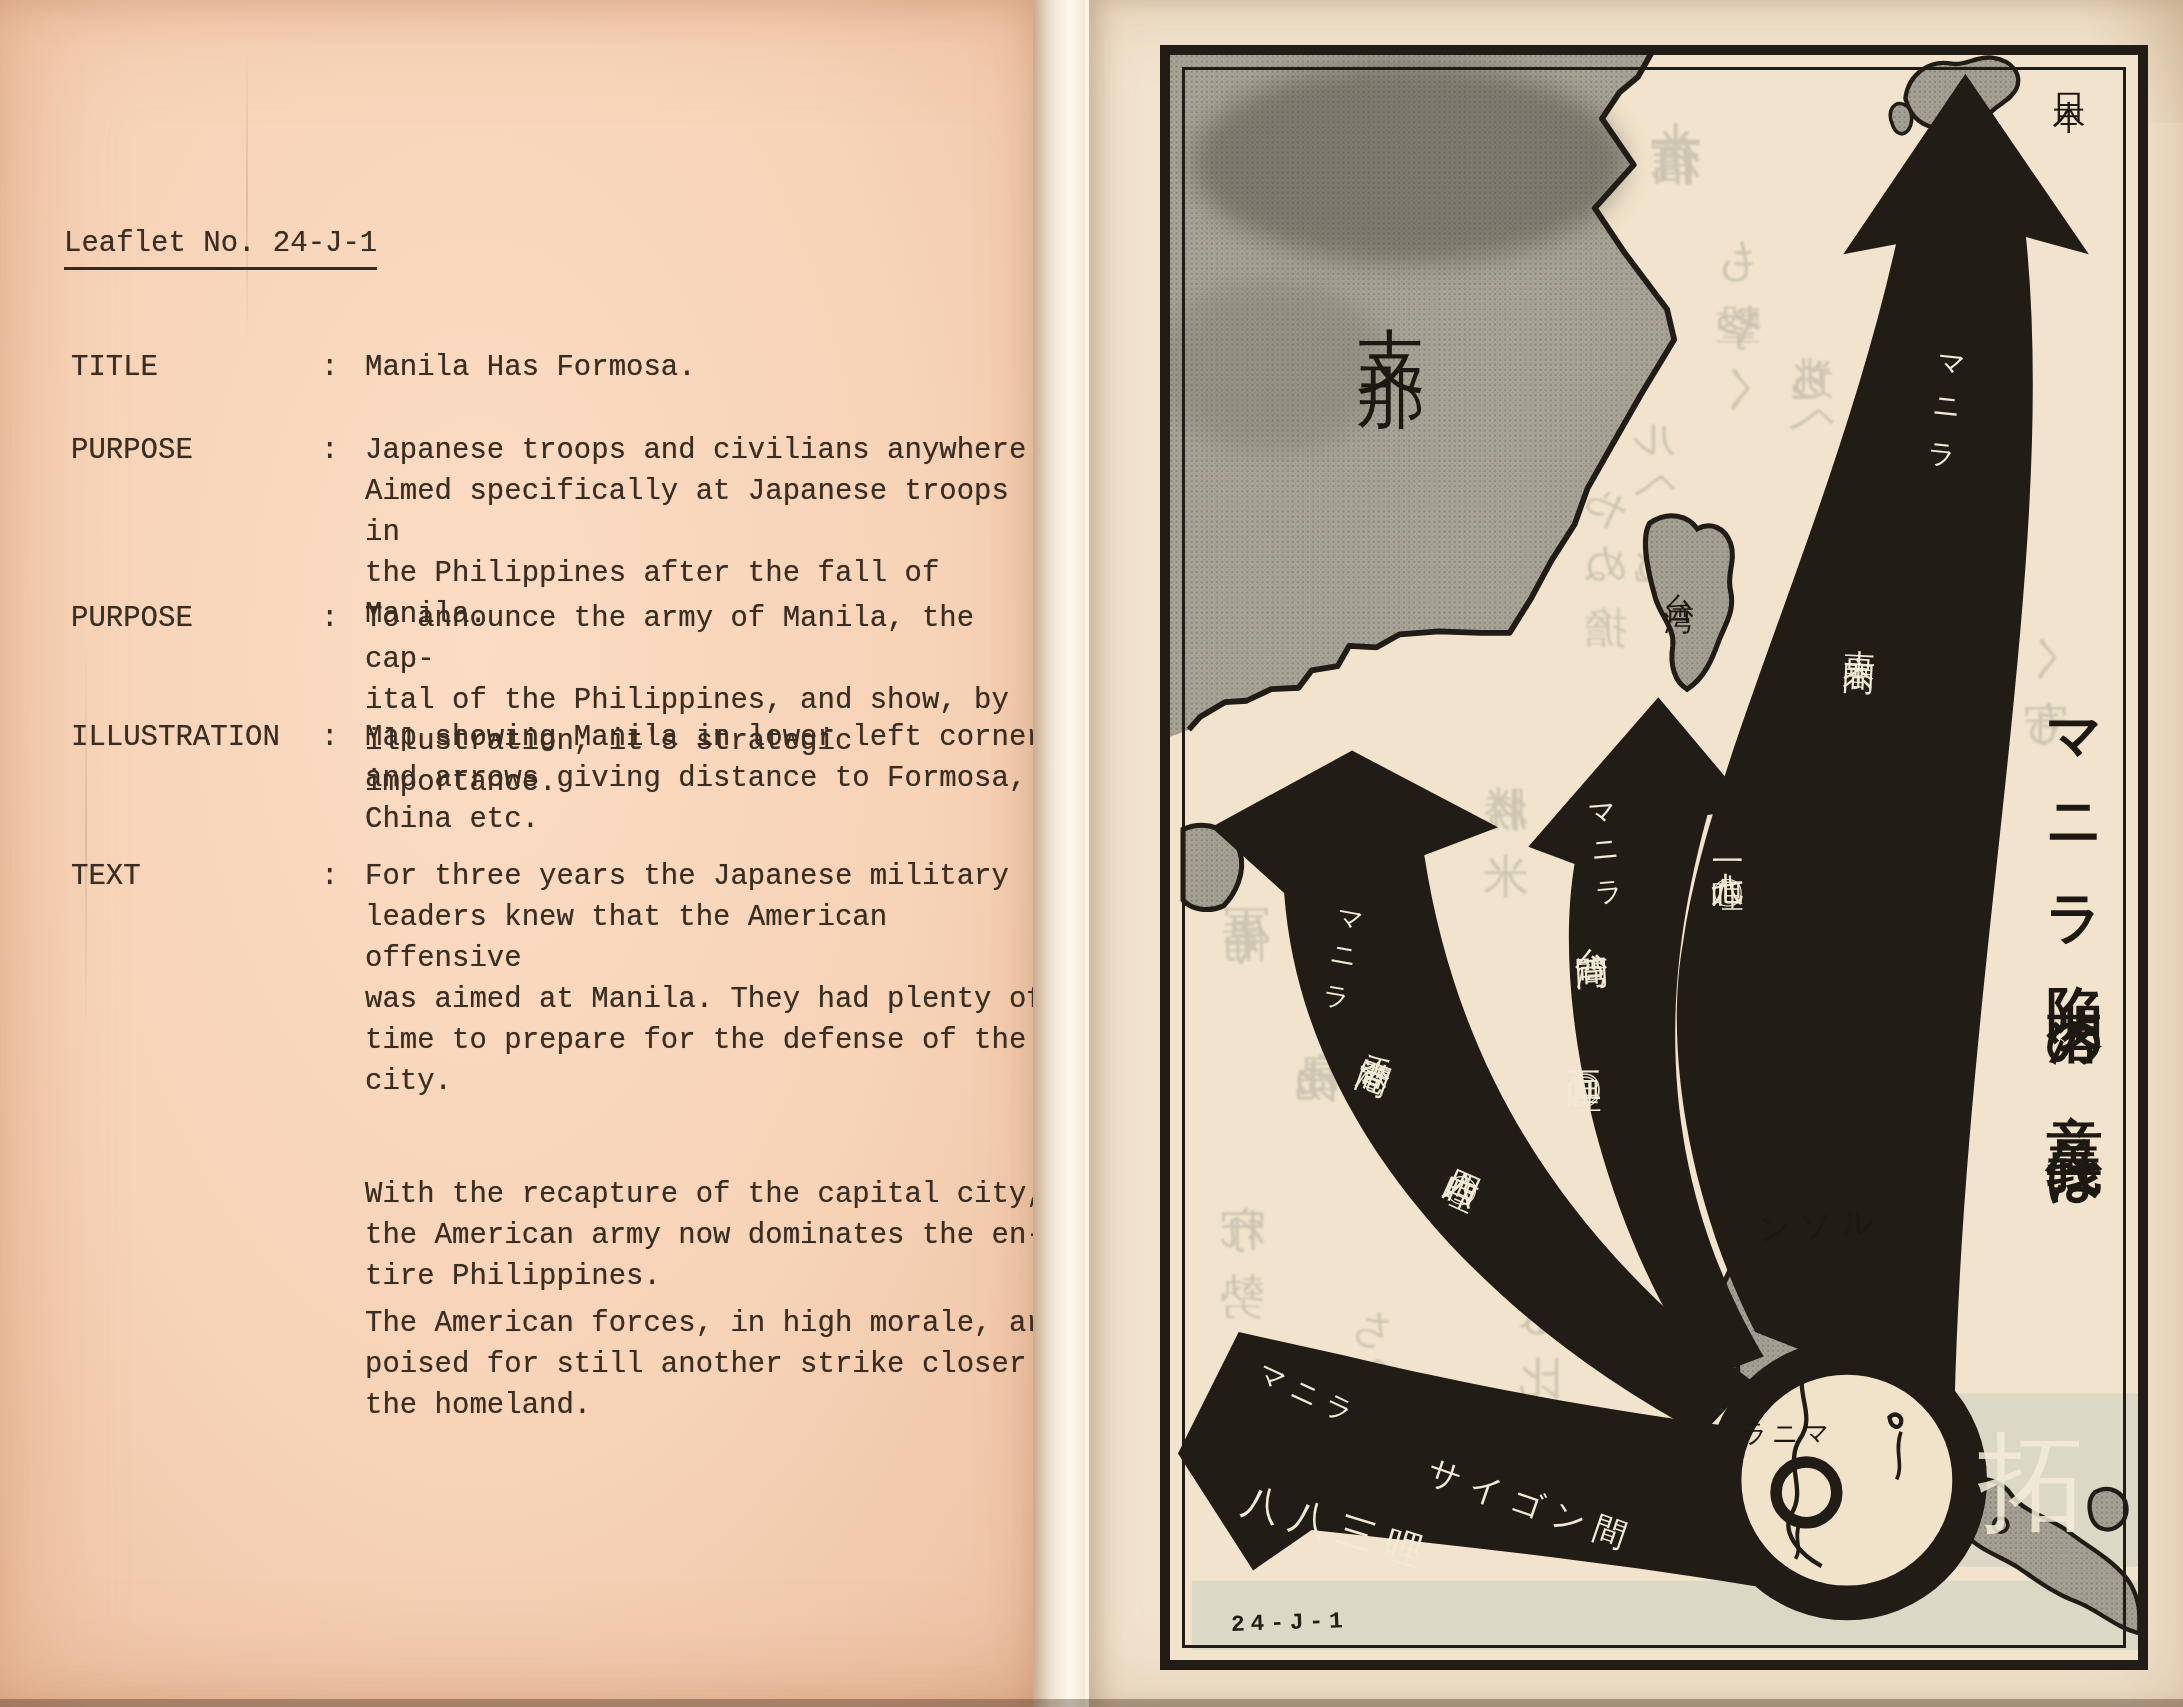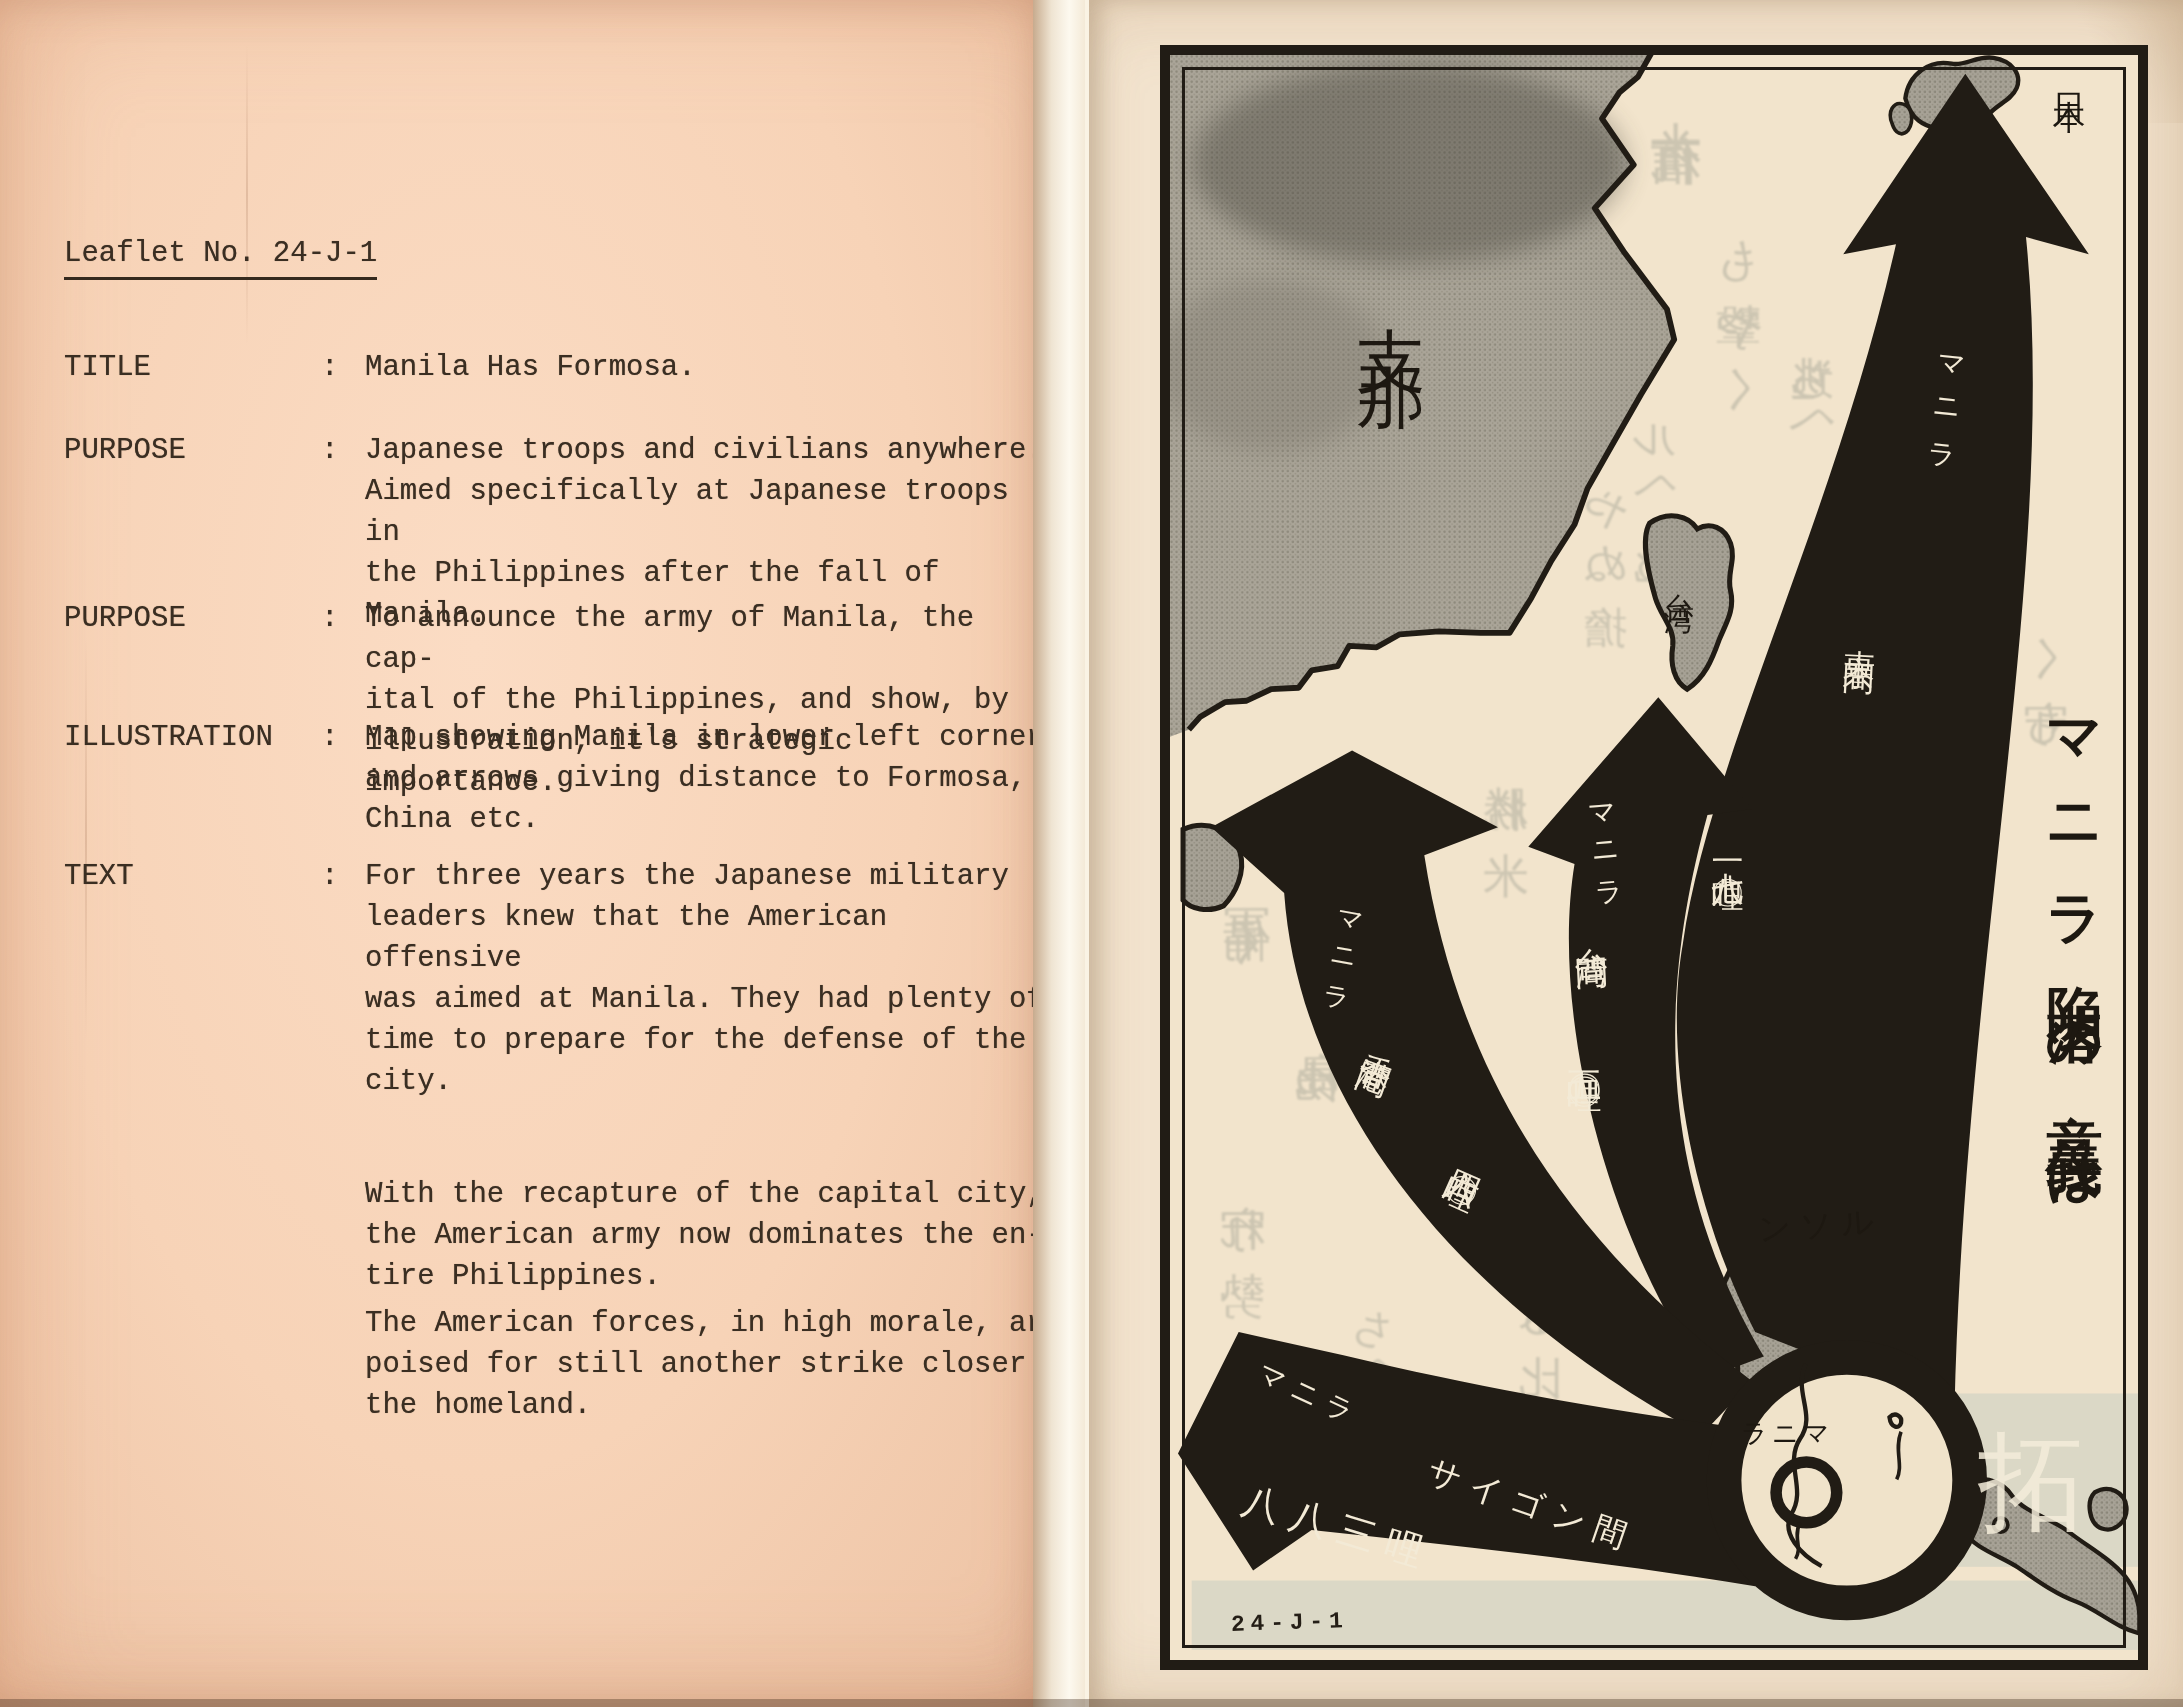--- a/index.html
+++ b/index.html
@@ -8,21 +8,21 @@
   
   #page-left{position:absolute;left:0;top:0;width:1056px;height:1708px;
     background:radial-gradient(ellipse at 45% 38%, #fbdcc4 0%, #f7d3b7 55%, #efc6a8 88%, #e7bb9d 100%);
     box-shadow:inset -19px 0 40px rgba(150,90,60,.28), inset 32.5px 25px 94px rgba(220,150,110,.25),
                inset 0 -43px 87px rgba(190,120,85,.18);}
   .crease{position:absolute;width:2.2px;background:linear-gradient(180deg,rgba(150,100,70,.0),rgba(150,100,70,.22),rgba(150,100,70,0));}
   #page-left .tw{position:absolute;color:#3a2e22;font-size:29px;line-height:41px;
     text-shadow:0 0 0.7px rgba(50,40,30,.65);white-space:pre-line;}
   #doc-heading{border-bottom:3.6px solid #352a1e;padding-bottom:2.9px;}
   .frow{position:absolute;left:64px;width:983px;}
-  .frow .lbl{position:absolute;left:0;top:0;}
+  .frow .lbl{position:absolute;left:7px;top:0;}
   .frow .sep{position:absolute;left:257px;top:0;}
   .frow .lines{position:absolute;left:301px;top:0;width:679px;}
   .para{position:absolute;left:365px;width:730px;}
   
   #gap-strip{position:absolute;left:1033px;top:0;width:66px;height:1708px;
     background:linear-gradient(90deg,#c7ab8e 0%, #efe4d2 28%, #fdf9ef 55%, #ecdcc2 100%);}
   
   #page-right{position:absolute;left:1085px;top:0;width:1098px;height:1708px;background:#f2e3ce;
     border-left:4.3px solid #faf3e4;
     box-shadow:inset 11.6px 0 20px rgba(120,90,60,.25), inset -21.7px -18px 72px rgba(175,135,95,.22),
@@ -48,21 +48,21 @@
 </style>
 </head>
 <body>
 
 <div id="canvas">
 
   <div id="page-left">
     <div class="crease" style="left:246px;top:43px;height:303px;"></div>
     <div class="crease" style="left:85px;top:636px;height:405px;"></div>
 
-    <div class="tw" id="doc-heading" style="left:64px;top:233px;">Leaflet No. 24-J-1</div>
+    <div class="tw" id="doc-heading" style="left:64px;top:223px;">Leaflet No. 24-J-1</div>
 
     <div class="frow" style="top:347px;">
       <span class="tw lbl">TITLE</span>
       <span class="tw sep">:</span>
       <div class="tw lines">Manila Has Formosa.</div>
     </div>
 
     <div class="frow" style="top:430px;">
       <span class="tw lbl">PURPOSE</span>
       <span class="tw sep">:</span>

